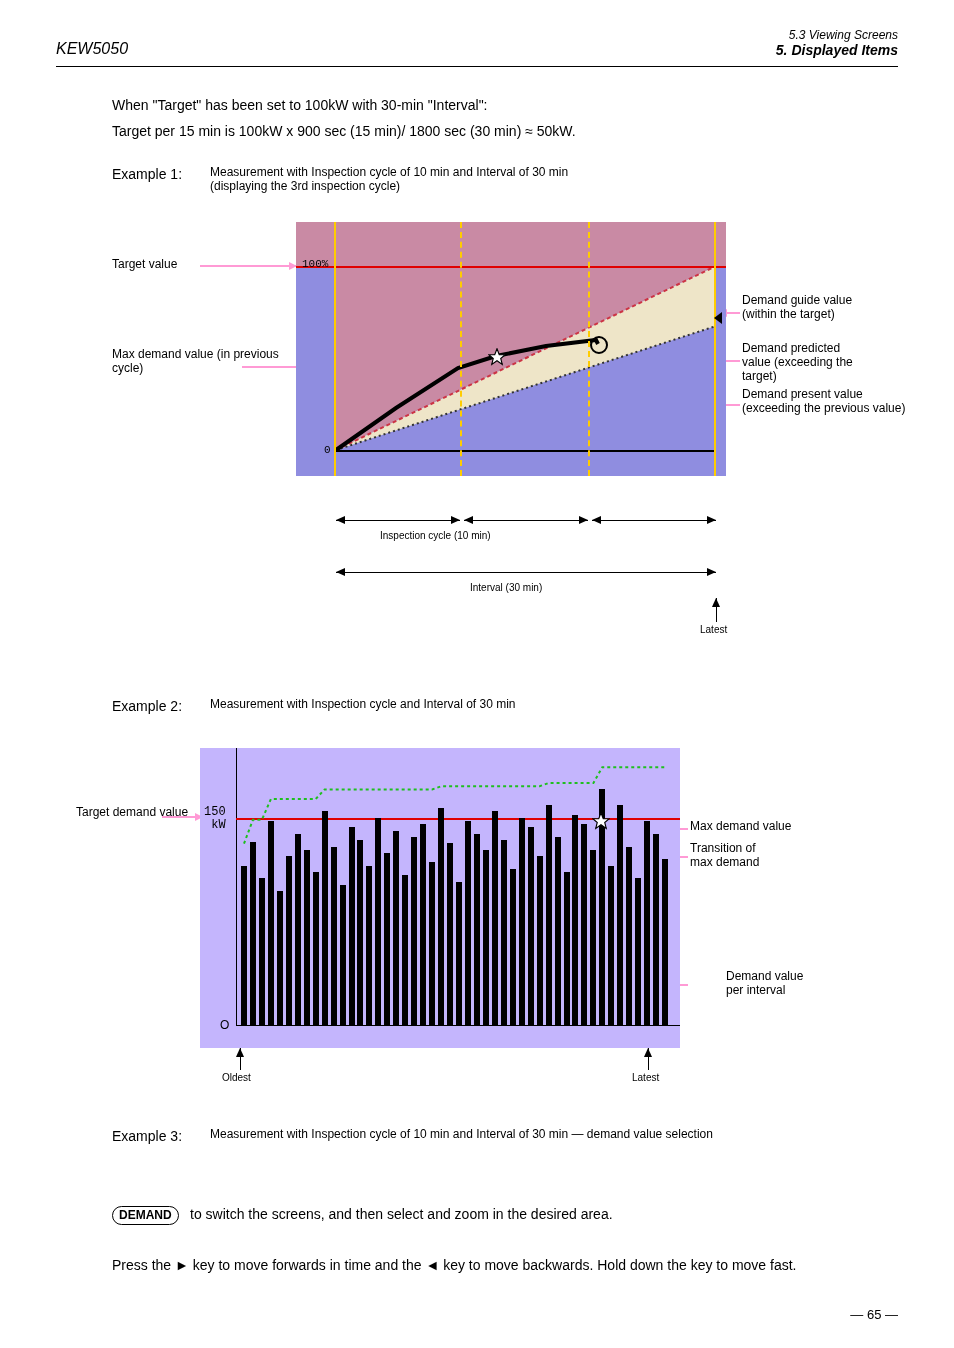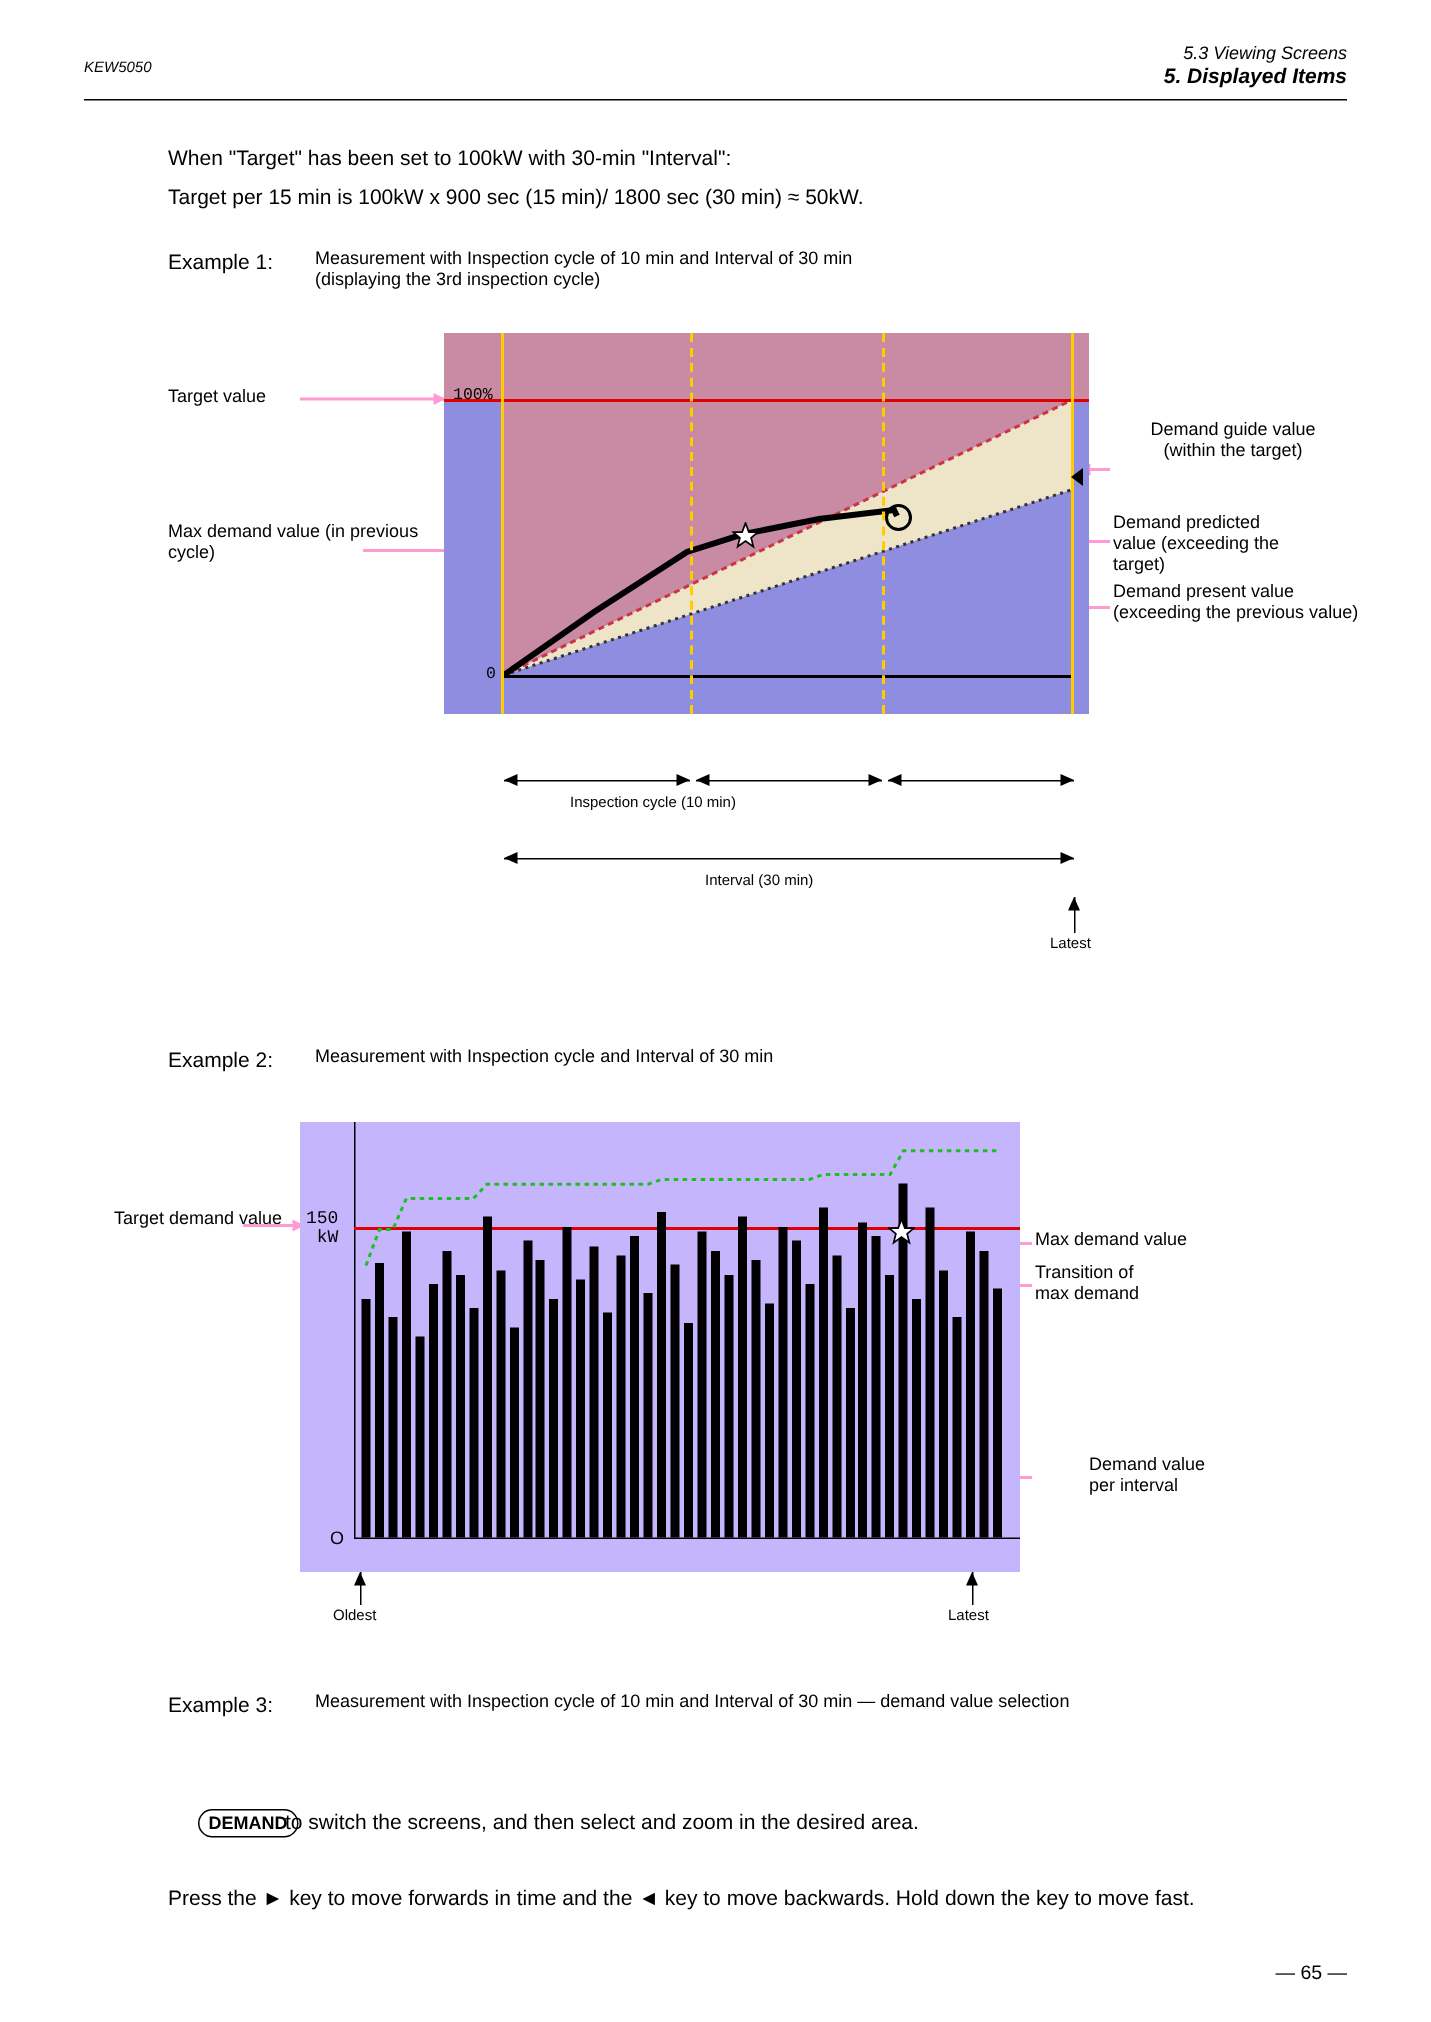--- a/index.html
+++ b/index.html
@@ -1,18 +1,18 @@
 <!DOCTYPE html>
 <html><head>
 <meta charset="utf-8">
 <style>
   html,body{margin:0;padding:0;background:#fff;font-family:Arial,Helvetica,sans-serif;color:#000;}
   .page{width:954px;height:1348px;position:relative;box-sizing:border-box;padding:32px 56px 40px 56px;}
   .rule{position:absolute;left:56px;right:56px;top:66px;height:1px;background:#000;}
-  .header-left{position:absolute;left:56px;top:40px;font-size:10px;font-style:italic;}
+  .header-left{position:absolute;left:56px;top:40px;font-size:16px;font-style:italic;}
   .header-right{position:absolute;right:56px;top:28px;text-align:right;}
   .header-right .line1{font-size:12px;font-style:italic;}
   .header-right .line2{font-size:14px;font-weight:bold;font-style:italic;}
   .body{position:absolute;left:112px;right:56px;top:96px;font-size:14px;line-height:1.4;}
   .body p{margin:0 0 6px 0;}
   .section-label{position:absolute;left:112px;font-size:14px;}
   .ex1-label{top:166px;}
   .ex2-label{top:698px;}
   .ex3-label{top:1128px;}
   
@@ -49,21 +49,21 @@
   .fig2{position:absolute;left:200px;top:748px;width:480px;height:300px;background:#c4b5fd;}
   .fig2 .yaxis{position:absolute;left:36px;top:0;bottom:22px;width:1px;background:#000;}
   .fig2 .xaxis{position:absolute;left:36px;right:0;bottom:22px;height:1px;background:#000;}
   .fig2 .redline{position:absolute;left:36px;right:0;top:70px;height:2px;background:#e00000;}
   .fig2 .ylab{position:absolute;left:4px;top:58px;font-size:12px;font-family:'Courier New',monospace;text-align:right;line-height:1.05;}
   .fig2 .zero{position:absolute;left:20px;bottom:16px;font-size:12px;}
   .bars{position:absolute;left:40px;right:10px;bottom:23px;top:0;}
   .bar{position:absolute;bottom:0;width:6px;background:#000;}
   .dots{position:absolute;left:40px;right:10px;bottom:23px;top:0;pointer-events:none;}
   
-  .demand-btn{position:absolute;left:112px;top:1206px;border:1.5px solid #000;border-radius:11px;padding:1px 6px 2px 6px;font-size:12px;font-weight:bold;font-family:Arial,Helvetica,sans-serif;margin-left:20px;}
+  .demand-btn{position:absolute;left:112px;top:1206px;border:1.5px solid #000;border-radius:11px;padding:1px 6px 2px 6px;font-size:12px;font-weight:bold;font-family:Arial,Helvetica,sans-serif;}
   .p1{position:absolute;left:112px;top:1160px;right:56px;font-size:14px;line-height:1.4;}
   .p2{position:absolute;left:190px;top:1205px;right:56px;font-size:14px;line-height:1.4;}
   .p3{position:absolute;left:112px;top:1256px;right:56px;font-size:14px;line-height:1.4;}
   .small-note{font-size:10px;}
   .pg-foot{position:absolute;right:56px;bottom:26px;font-size:13px;}
 </style>
 </head>
 <body>
 
 <div class="page">
@@ -85,21 +85,21 @@
     <span>(displaying the 3rd inspection cycle)</span>
   </div>
 
   <div class="annot" style="left:112px;top:258px;">Target value</div>
   <div class="pink-arrow" style="left:200px;top:265px;width:96px;"></div>
 
   <div class="annot" style="left:112px;top:348px;width:170px;">Max demand value
 (in previous cycle)</div>
   <div class="pink-arrow" style="left:242px;top:366px;width:210px;"></div>
 
-  <div class="annot" style="left:742px;top:280px;width:160px;white-space:pre-line;text-align:center;">Demand guide value
+  <div class="annot" style="left:742px;top:294px;width:160px;white-space:pre-line;">Demand guide value
 (within the target)</div>
   <div class="pink-arrow rev" style="left:720px;top:312px;width:20px;"></div>
 
   <div class="annot" style="left:742px;top:342px;width:170px;white-space:pre-line;">Demand predicted
 value (exceeding the
 target)</div>
   <div class="pink-arrow rev" style="left:648px;top:360px;width:92px;"></div>
 
   <div class="annot" style="left:742px;top:388px;width:180px;">Demand present value
 (exceeding the previous value)</div>

